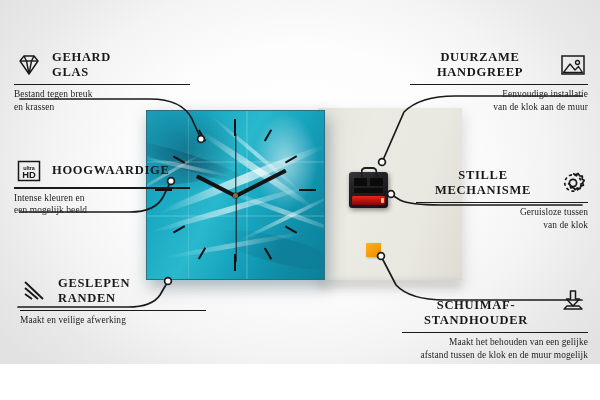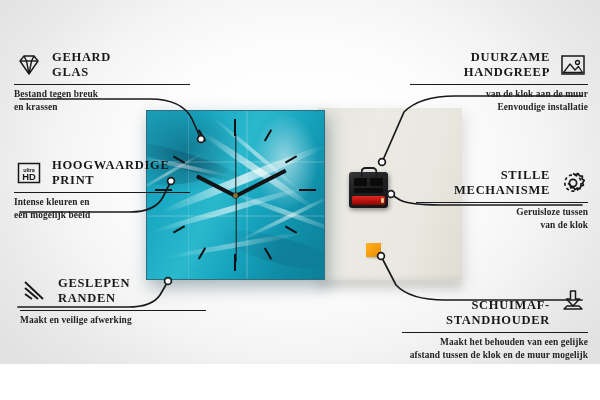--- a/index.html
+++ b/index.html
@@ -15,27 +15,26 @@
   }
   
   .feat{position:absolute;}
   .feat .head{display:flex;align-items:center;gap:8px;}
   .feat.right .head{justify-content:flex-end;}
   .title{
     font-family:"Liberation Serif",serif;
     font-weight:700;font-size:12.5px;letter-spacing:.7px;color:#18181a;
     line-height:1.22;text-transform:uppercase;
   }
-  .feat.right .title{text-align:right;}
+  .feat.right .title{text-align:center;}
   .rule{height:1.6px;background:#1a1a1c;margin-top:3px;}
   .desc{
     font-family:"Liberation Serif",serif;
     font-size:9.4px;line-height:1.33;color:#242426;margin-top:3px;
     letter-spacing:.1px;
-    font-weight:bold;
   }
   .feat.right .desc{text-align:right;}
   .ico{flex:0 0 auto;display:block;}
   
   #f-gehard{left:14px;top:50px;width:176px;}
   #f-print {left:14px;top:158px;width:176px;}
   #f-randen{left:20px;top:276px;width:186px;}
   #f-handgreep{right:12px;top:50px;width:178px;}
   #f-mechanisme{right:12px;top:168px;width:172px;}
   #f-standhouder{right:12px;top:274px;width:186px;}
@@ -216,21 +215,20 @@
 
   <div class="feat left" id="f-print">
     <div class="head">
       <svg class="ico" width="30" height="26" viewBox="0 0 30 26">
         <rect x="4.5" y="3.5" width="21" height="19" fill="none" stroke="#18181a" stroke-width="1.5"></rect>
         <text x="15" y="11.6" text-anchor="middle" font-family="Liberation Sans, sans-serif" font-size="5.4" font-weight="700" fill="#18181a">ultra</text>
         <text x="15" y="20.2" text-anchor="middle" font-family="Liberation Sans, sans-serif" font-size="9.4" font-weight="700" fill="#18181a">HD</text>
       </svg>
       <div class="title">
         <div>HOOGWAARDIGE</div>
-        <div>PRINT</div>
       </div>
     </div>
     <div class="rule"></div>
     <div class="desc">
       <div>Intense kleuren en</div>
       <div>een mogelijk beeld</div>
     </div>
   </div>
 
   <div class="feat left" id="f-randen">
@@ -260,22 +258,22 @@
         <div>HANDGREEP</div>
       </div>
       <svg class="ico" width="30" height="26" viewBox="0 0 30 26">
         <rect x="4" y="4" width="22" height="18" fill="none" stroke="#18181a" stroke-width="1.5"></rect>
         <circle cx="19.5" cy="10.5" r="2" fill="none" stroke="#18181a" stroke-width="1.3"></circle>
         <path d="M5.5 20.5 L12 12 L17 18 L20.5 14.5 L24.5 20.5 Z" fill="none" stroke="#18181a" stroke-width="1.3" stroke-linejoin="round"></path>
       </svg>
     </div>
     <div class="rule"></div>
     <div class="desc">
+      <div>Eenvoudige installatie</div>
       <div>van de klok aan de muur</div>
-      <div>Eenvoudige installatie</div>
     </div>
   </div>
 
   <div class="feat right" id="f-mechanisme">
     <div class="head">
       <div class="title" style="flex:1;">
         <div>STILLE</div>
         <div>MECHANISME</div>
       </div>
       <svg class="ico" width="30" height="26" viewBox="0 0 30 26">

